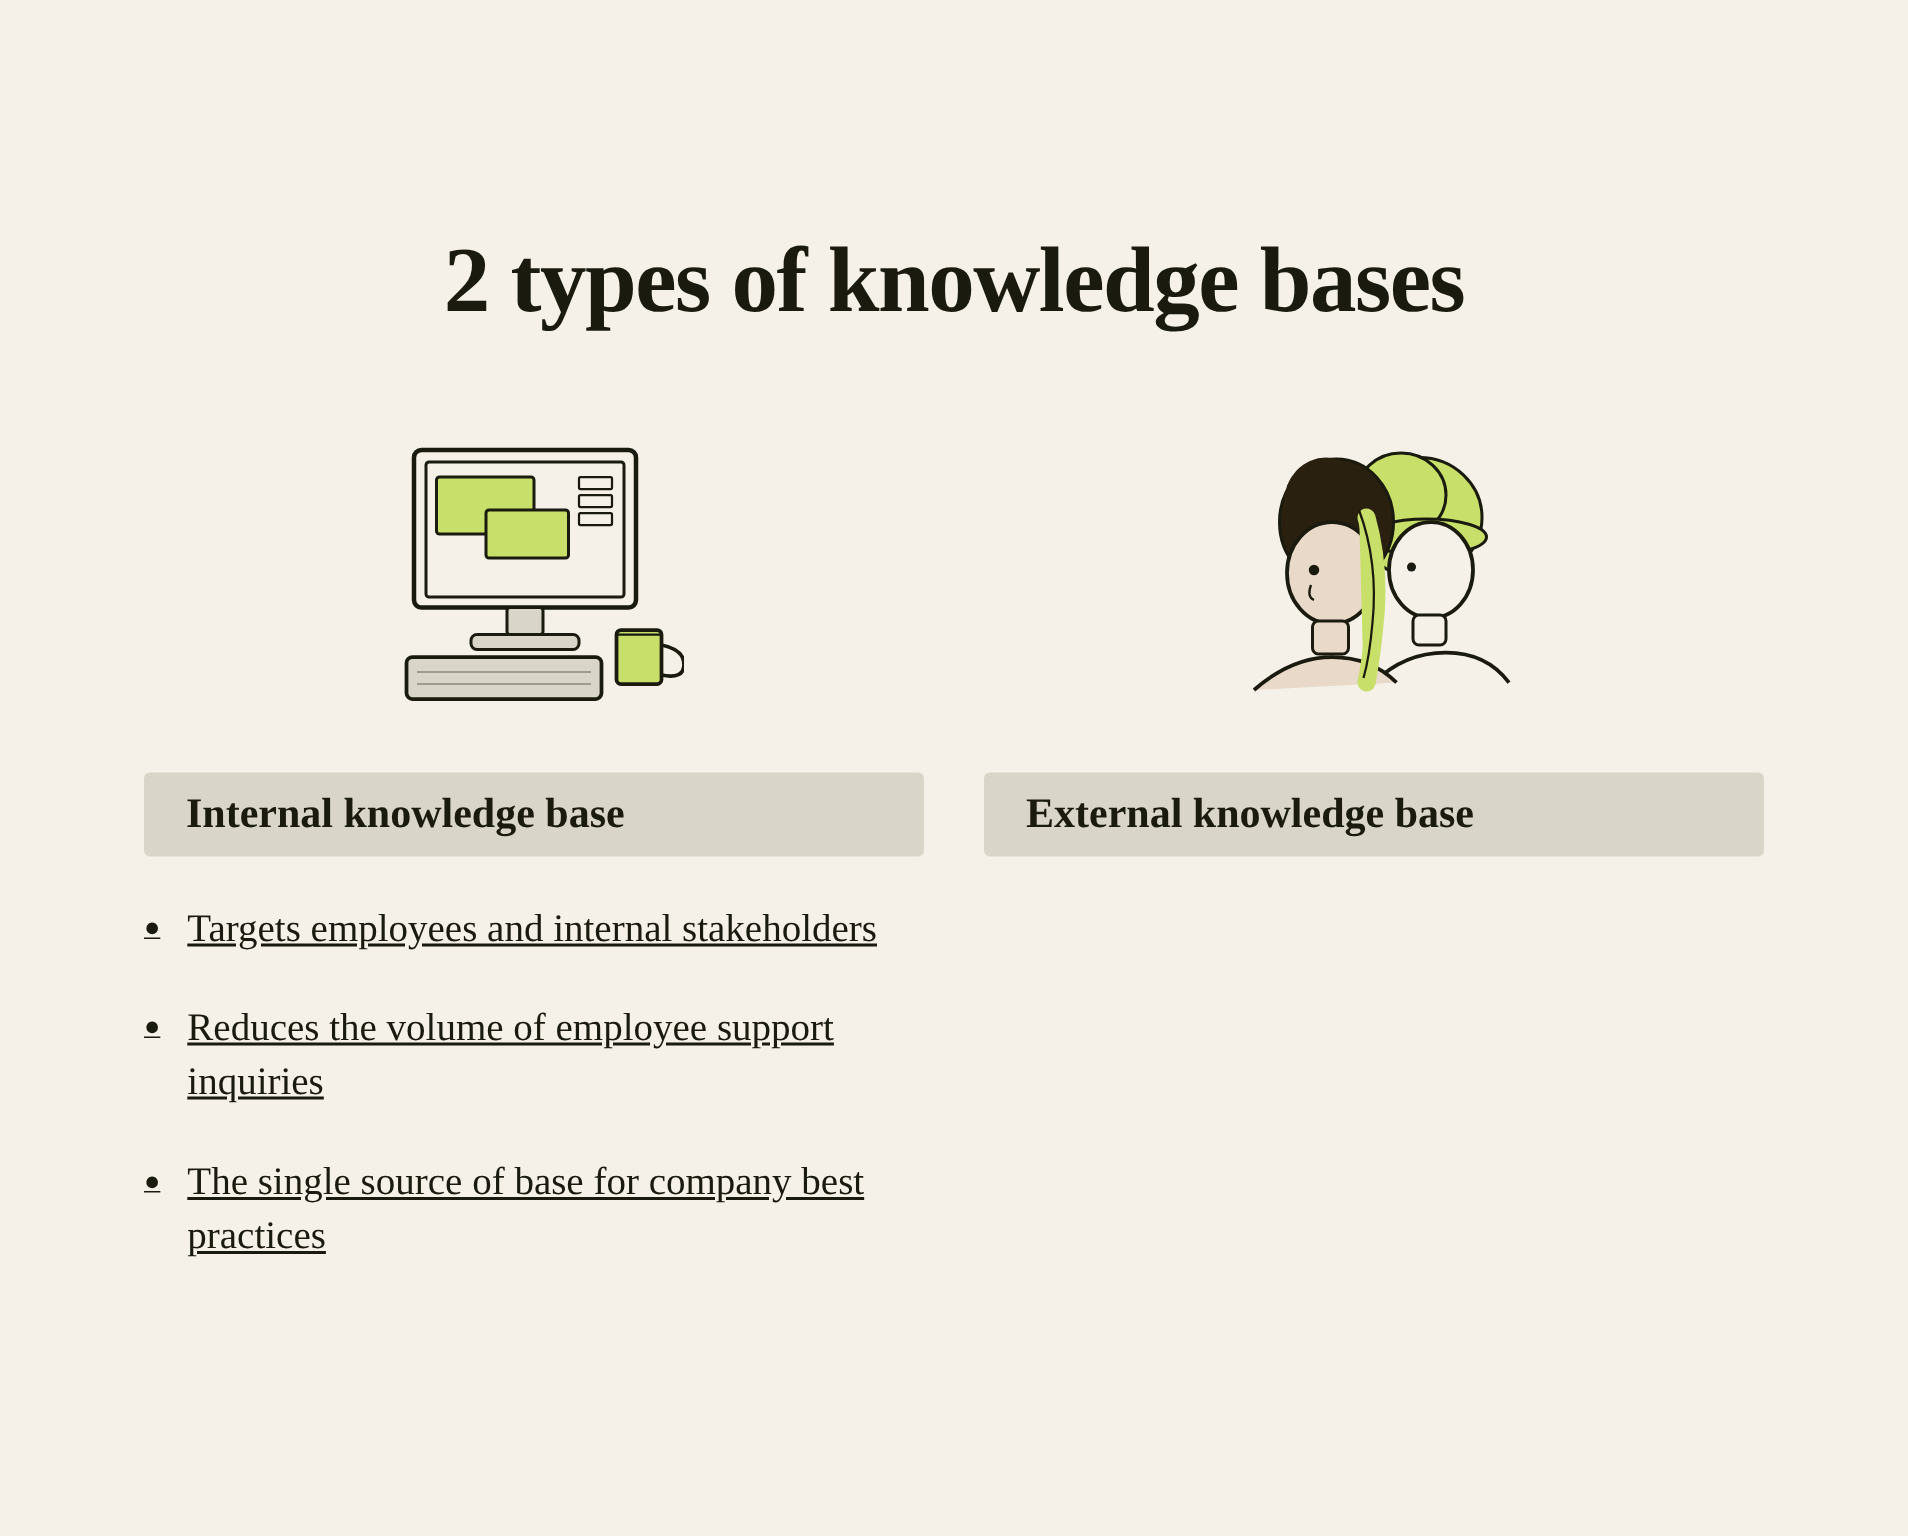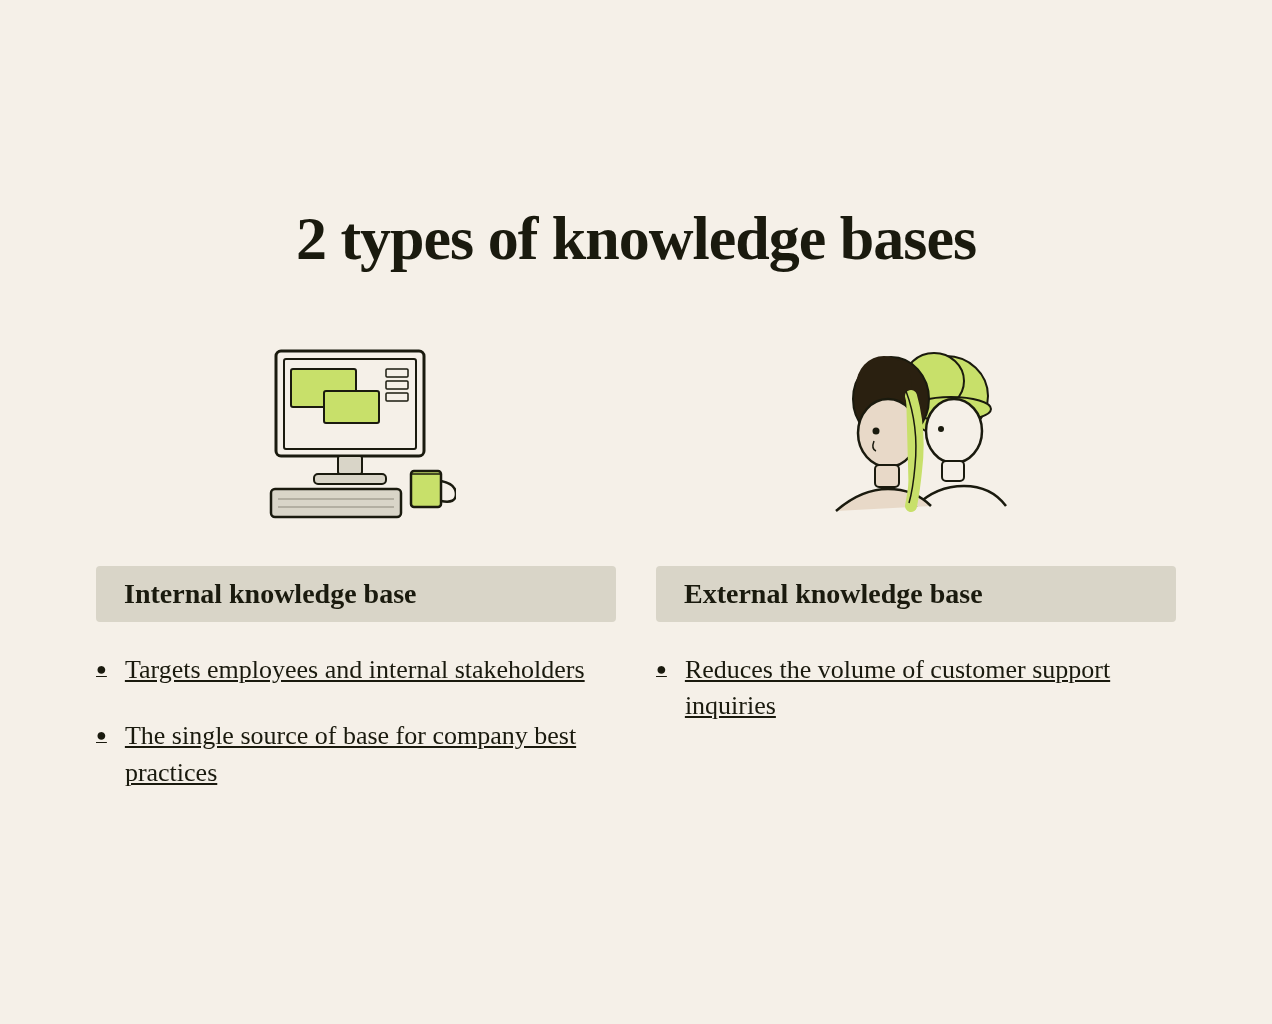--- a/index.html
+++ b/index.html
@@ -149,20 +149,24 @@
         <span class="section-header-title">Internal knowledge base</span>
       </div>
 
       <ul class="bullet-list">
         <li>
           <span></span>
           <span>Targets employees and internal stakeholders</span>
         </li>
         <li>
           <span></span>
+          <span>Reduces the volume of employee support inquiries</span>
+        </li>
+        <li>
+          <span></span>
           <span>The single source of base for company best practices</span>
         </li>
       </ul>
 
     </div>
 
     <div class="column">
 
       <div class="icon-area">
 
@@ -197,22 +201,18 @@
           <path d="M 95 55 Q 105 90 100 130 Q 98 150 95 165" fill="none" stroke="#c8e06a" stroke-width="12" stroke-linecap="round"></path>
           <path d="M 90 50 Q 103 85 99 125 Q 97 148 93 162" fill="#c8e06a" stroke="#1a1a0e" stroke-width="1.5"></path>
         </svg>
       </div>
 
       <div class="section-header">
         <span class="section-header-title">External knowledge base</span>
       </div>
 
       <ul class="bullet-list">
-        <li>
-          <span></span>
-          <span>Reduces the volume of customer support inquiries</span>
-        </li>
       </ul>
 
     </div>
 
   </div>
 </div>
 
 </body></html>

